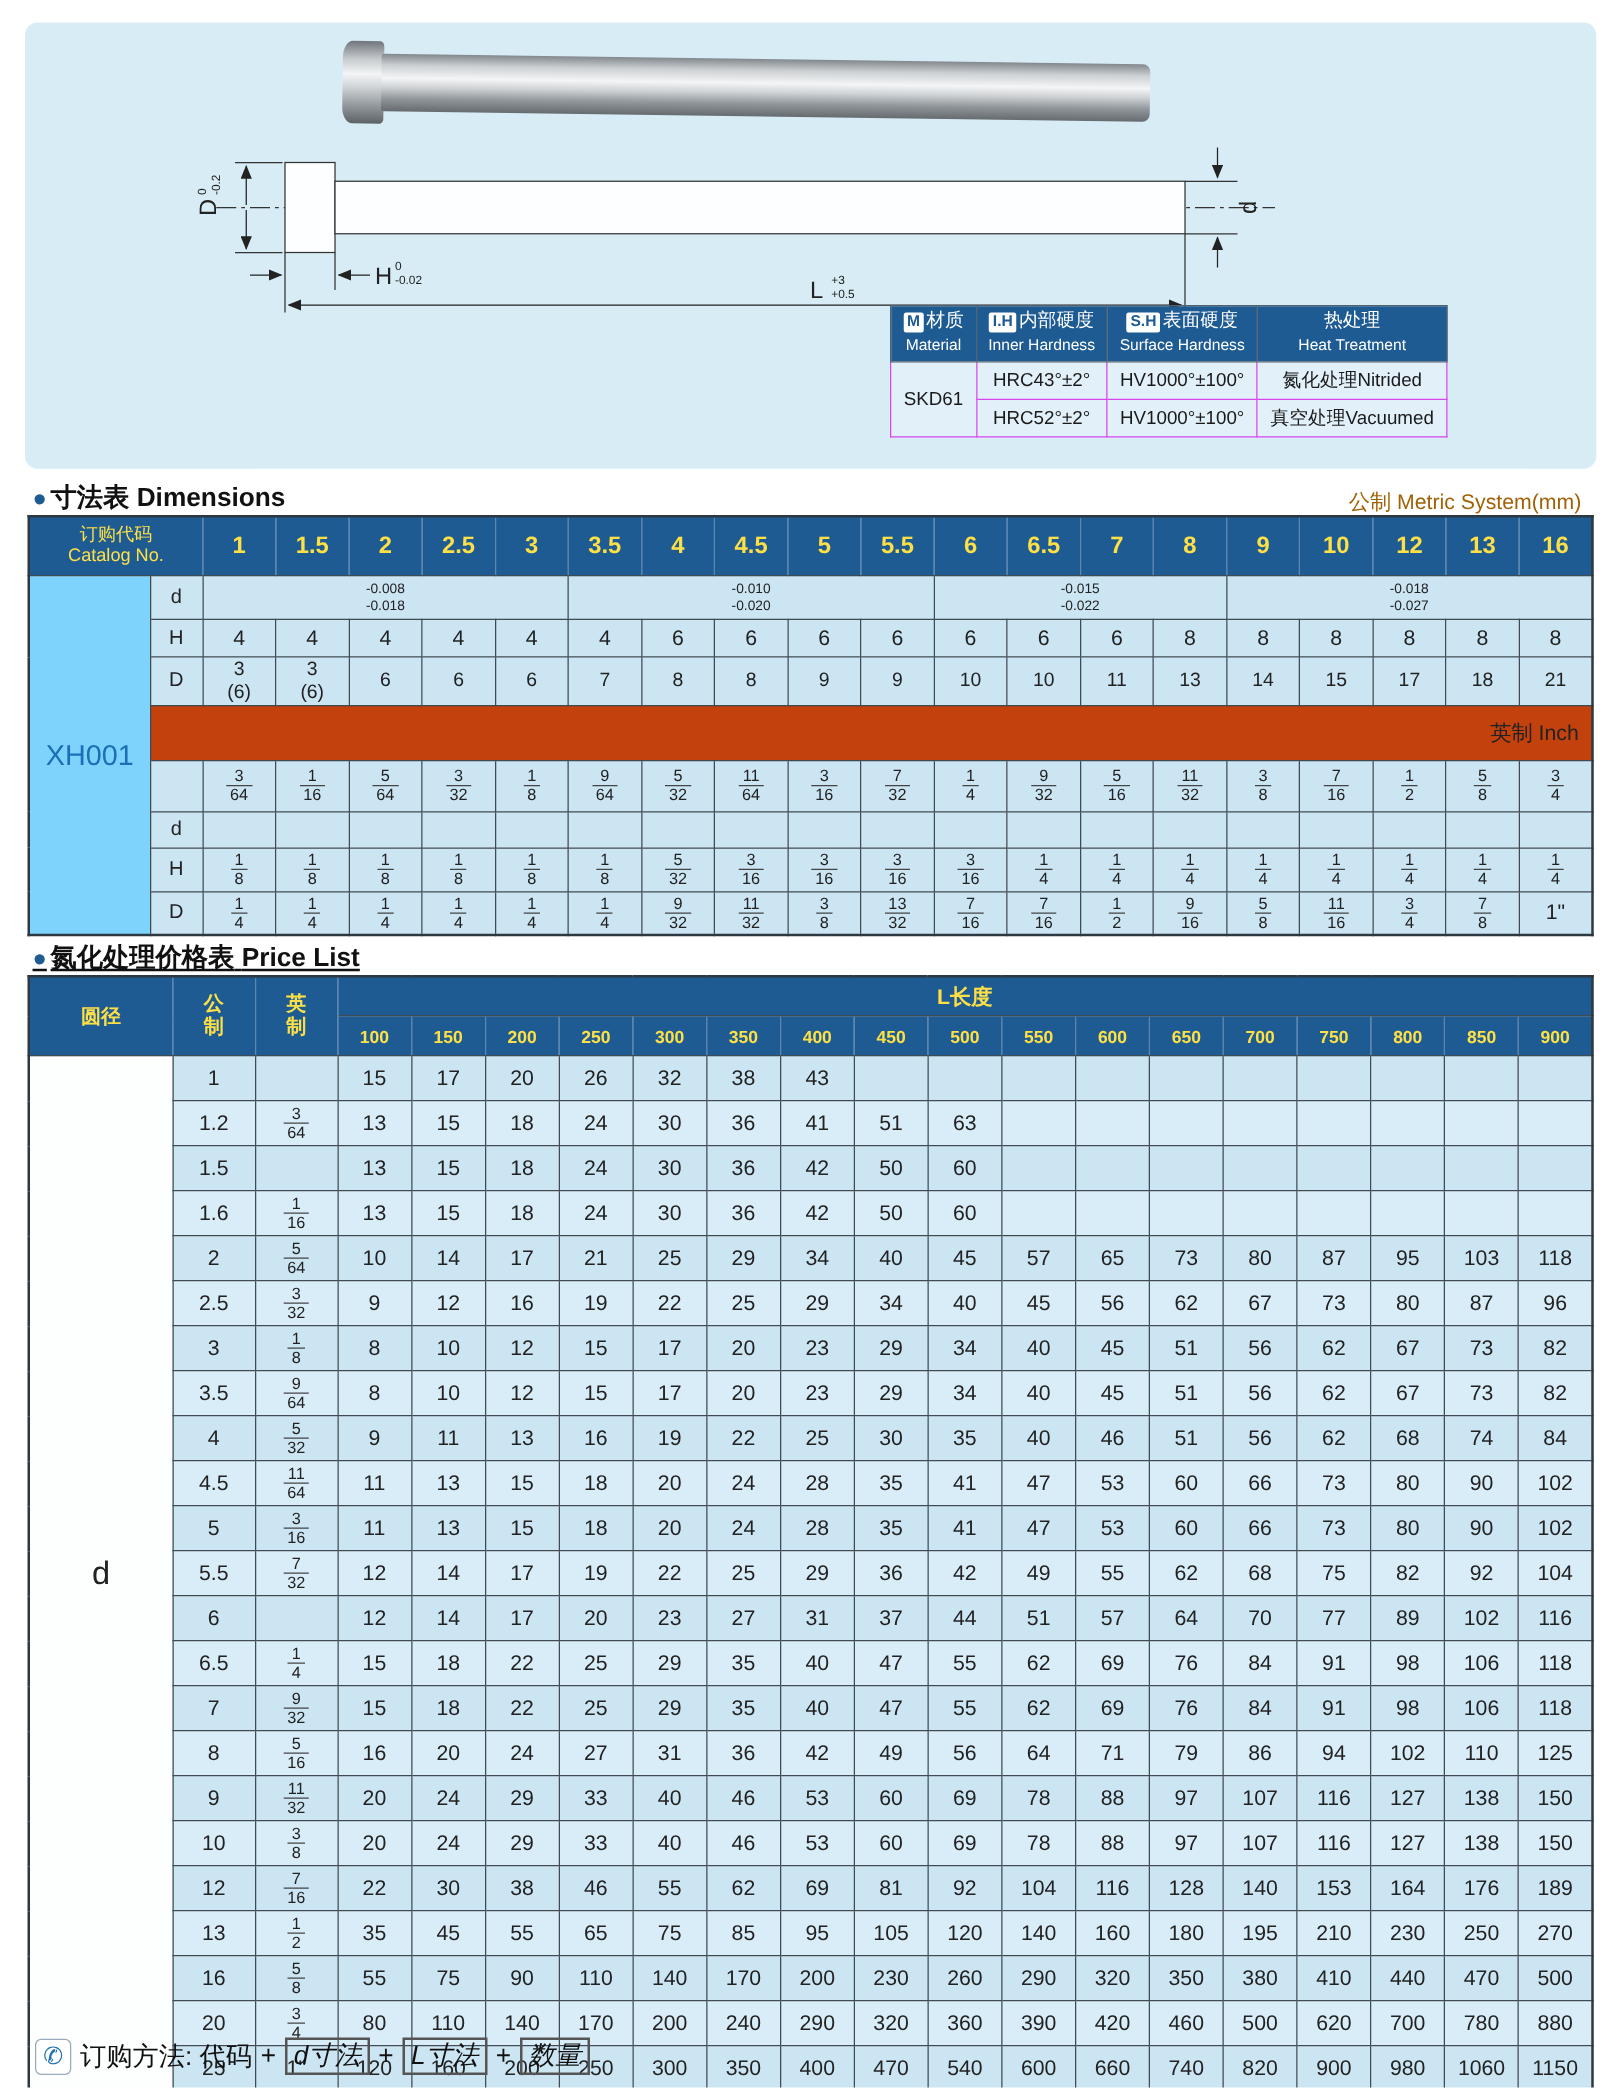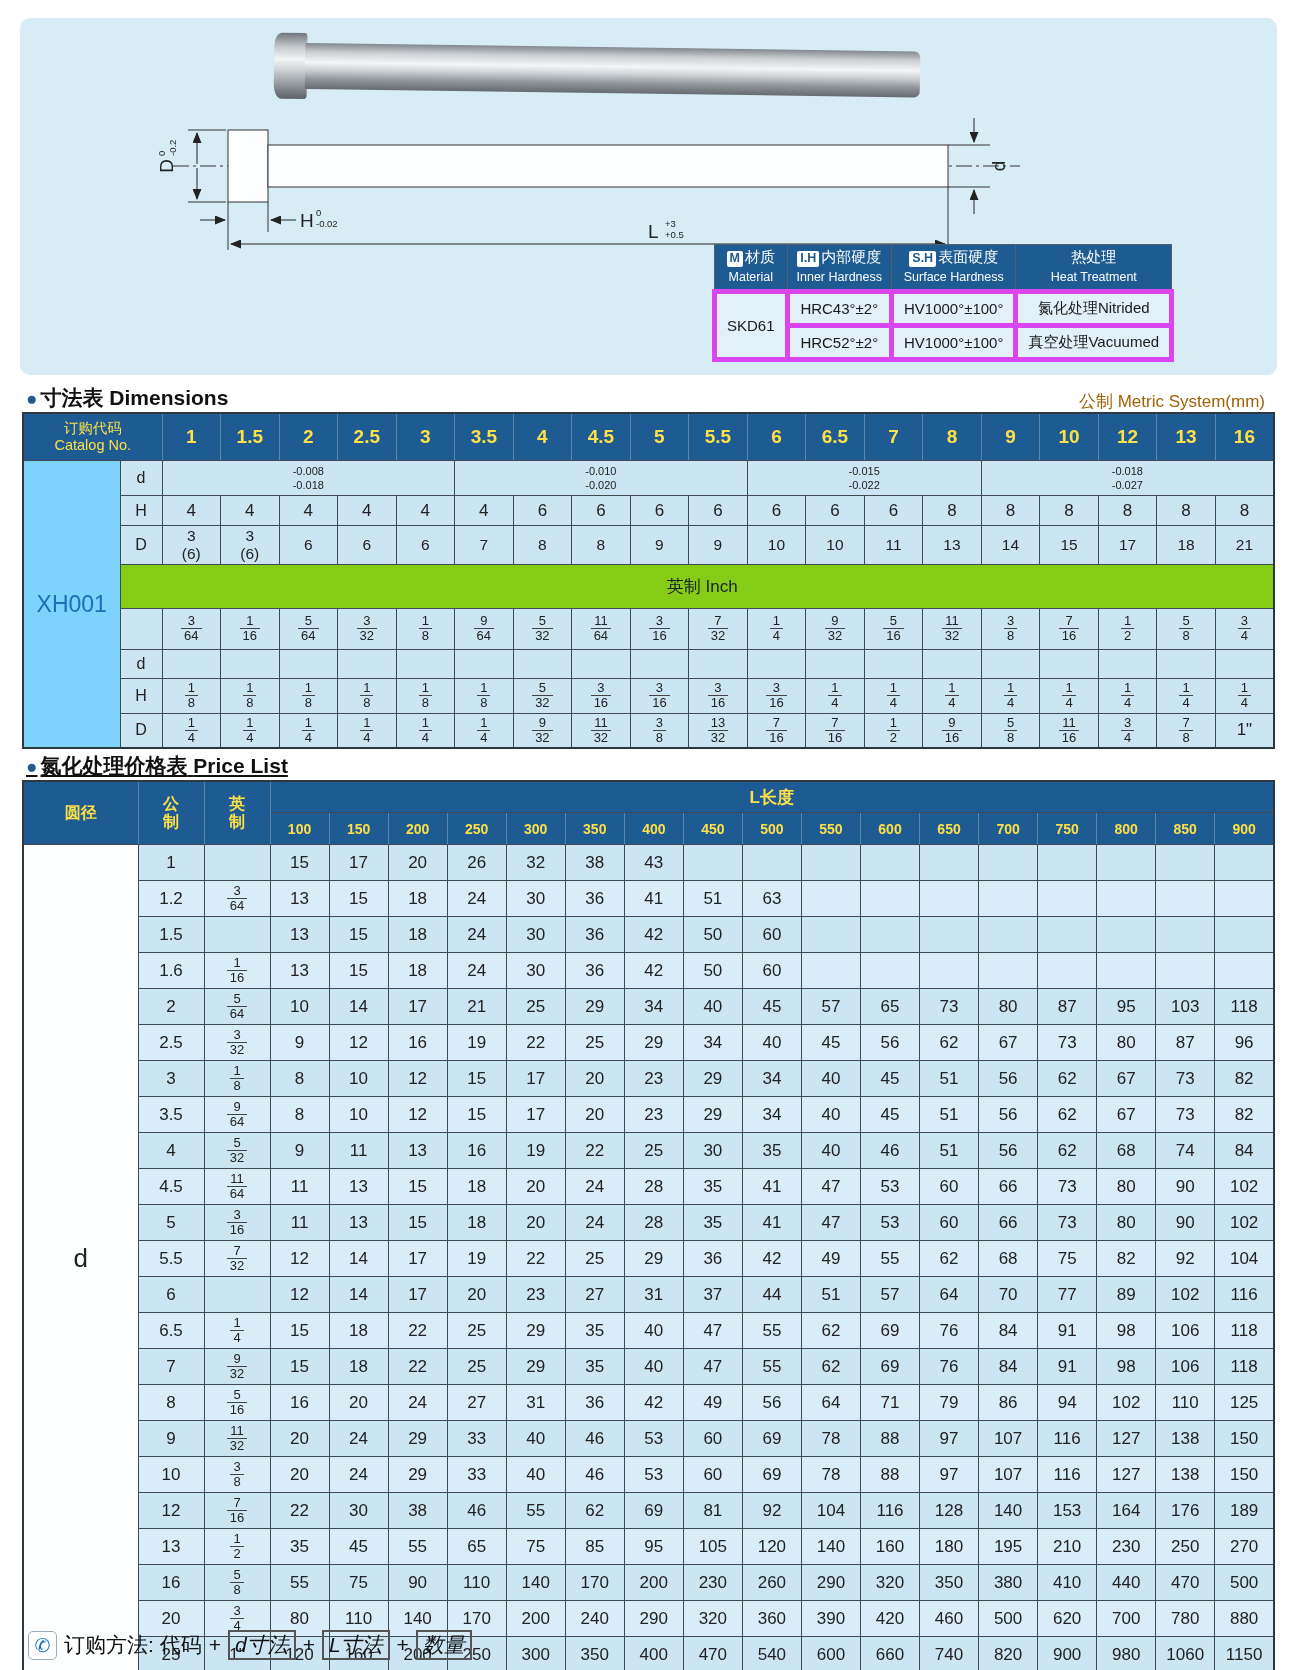--- a/index.html
+++ b/index.html
@@ -25,41 +25,41 @@
   .dim-big{font-size:19px;}
   .dim-small{font-size:9.5px;}
 
   
   .material-table{position:absolute;left:692px;top:226px;border-collapse:collapse;}
   .material-table th{background:#1e5b92;color:#fff;font-weight:normal;border:1px solid #51606e;
                      font-size:15px;padding:3px 9px;line-height:1.25;}
   .material-table th .en{font-size:12.5px;}
   .badge{display:inline-block;background:#fff;color:#1e5b92;font-weight:bold;
          padding:0 3px;font-size:12.5px;border-radius:2px;margin-right:2px;}
-  .material-table td{background:#e2f0f9;border:5px solid #d946ef;text-align:center;
+  .material-table td{background:#e2f0f9;border:1px solid #d946ef;text-align:center;
                      font-size:15px;padding:5px 10px;margin-top:21px;}
 
   
   .section-title{position:absolute;left:26px;font-size:21px;font-weight:bold;color:#111;}
   .bullet{color:#1e5b92;font-size:19px;margin-right:3px;}
   .unit-note{position:absolute;right:32px;font-size:17px;font-weight:normal;color:#a16207;}
 
   
   table.grid{border-collapse:collapse;table-layout:fixed;width:1253px;border:2px solid #2e3840;}
   table.grid th{background:#1e5b92;color:#fde047;border:1px solid #5b87ad;border-bottom:1px solid #3f4a52;
                 font-weight:bold;}
   table.grid td{border:1px solid #3f4a52;text-align:center;vertical-align:middle;
                 background:#cbe5f3;font-size:17px;color:#222;}
   .dims{position:absolute;left:22px;top:412px;}
   .dims th{font-size:19px;height:44px;}
   .dims th.catalog-hd{font-size:14.5px;font-weight:normal;line-height:1.2;}
   .dims td.catalog-cell{background:#7dd3fc;color:#1a6fb5;font-size:23px;}
   .dims td.rowlab{font-size:16px;}
   .dims td.tol{font-size:11px;line-height:1.3;}
-  .dims td.inch-note{padding-right:10px;font-size:17px;background:#84cc16;padding-left:21px;}
+  .dims td.inch-note{text-align:right;padding-right:10px;font-size:17px;background:#c2410c;padding-left:21px;}
   .dims td.dval{font-size:15.5px;line-height:1.15;}
 
   .price{position:absolute;left:22px;top:780px;}
   .price th.llen{font-size:17px;height:28px;}
   .price th.lnum{font-size:14px;height:29px;}
   .price th.vert{font-size:16px;line-height:1.15;}
   .price th.dia{font-size:16px;}
   .price td{height:33px;}
   .price td.dia-cell{background:#fdfefe;font-size:26px;color:#222;}
   .price tr.alt td{background:#d9edf8;}

